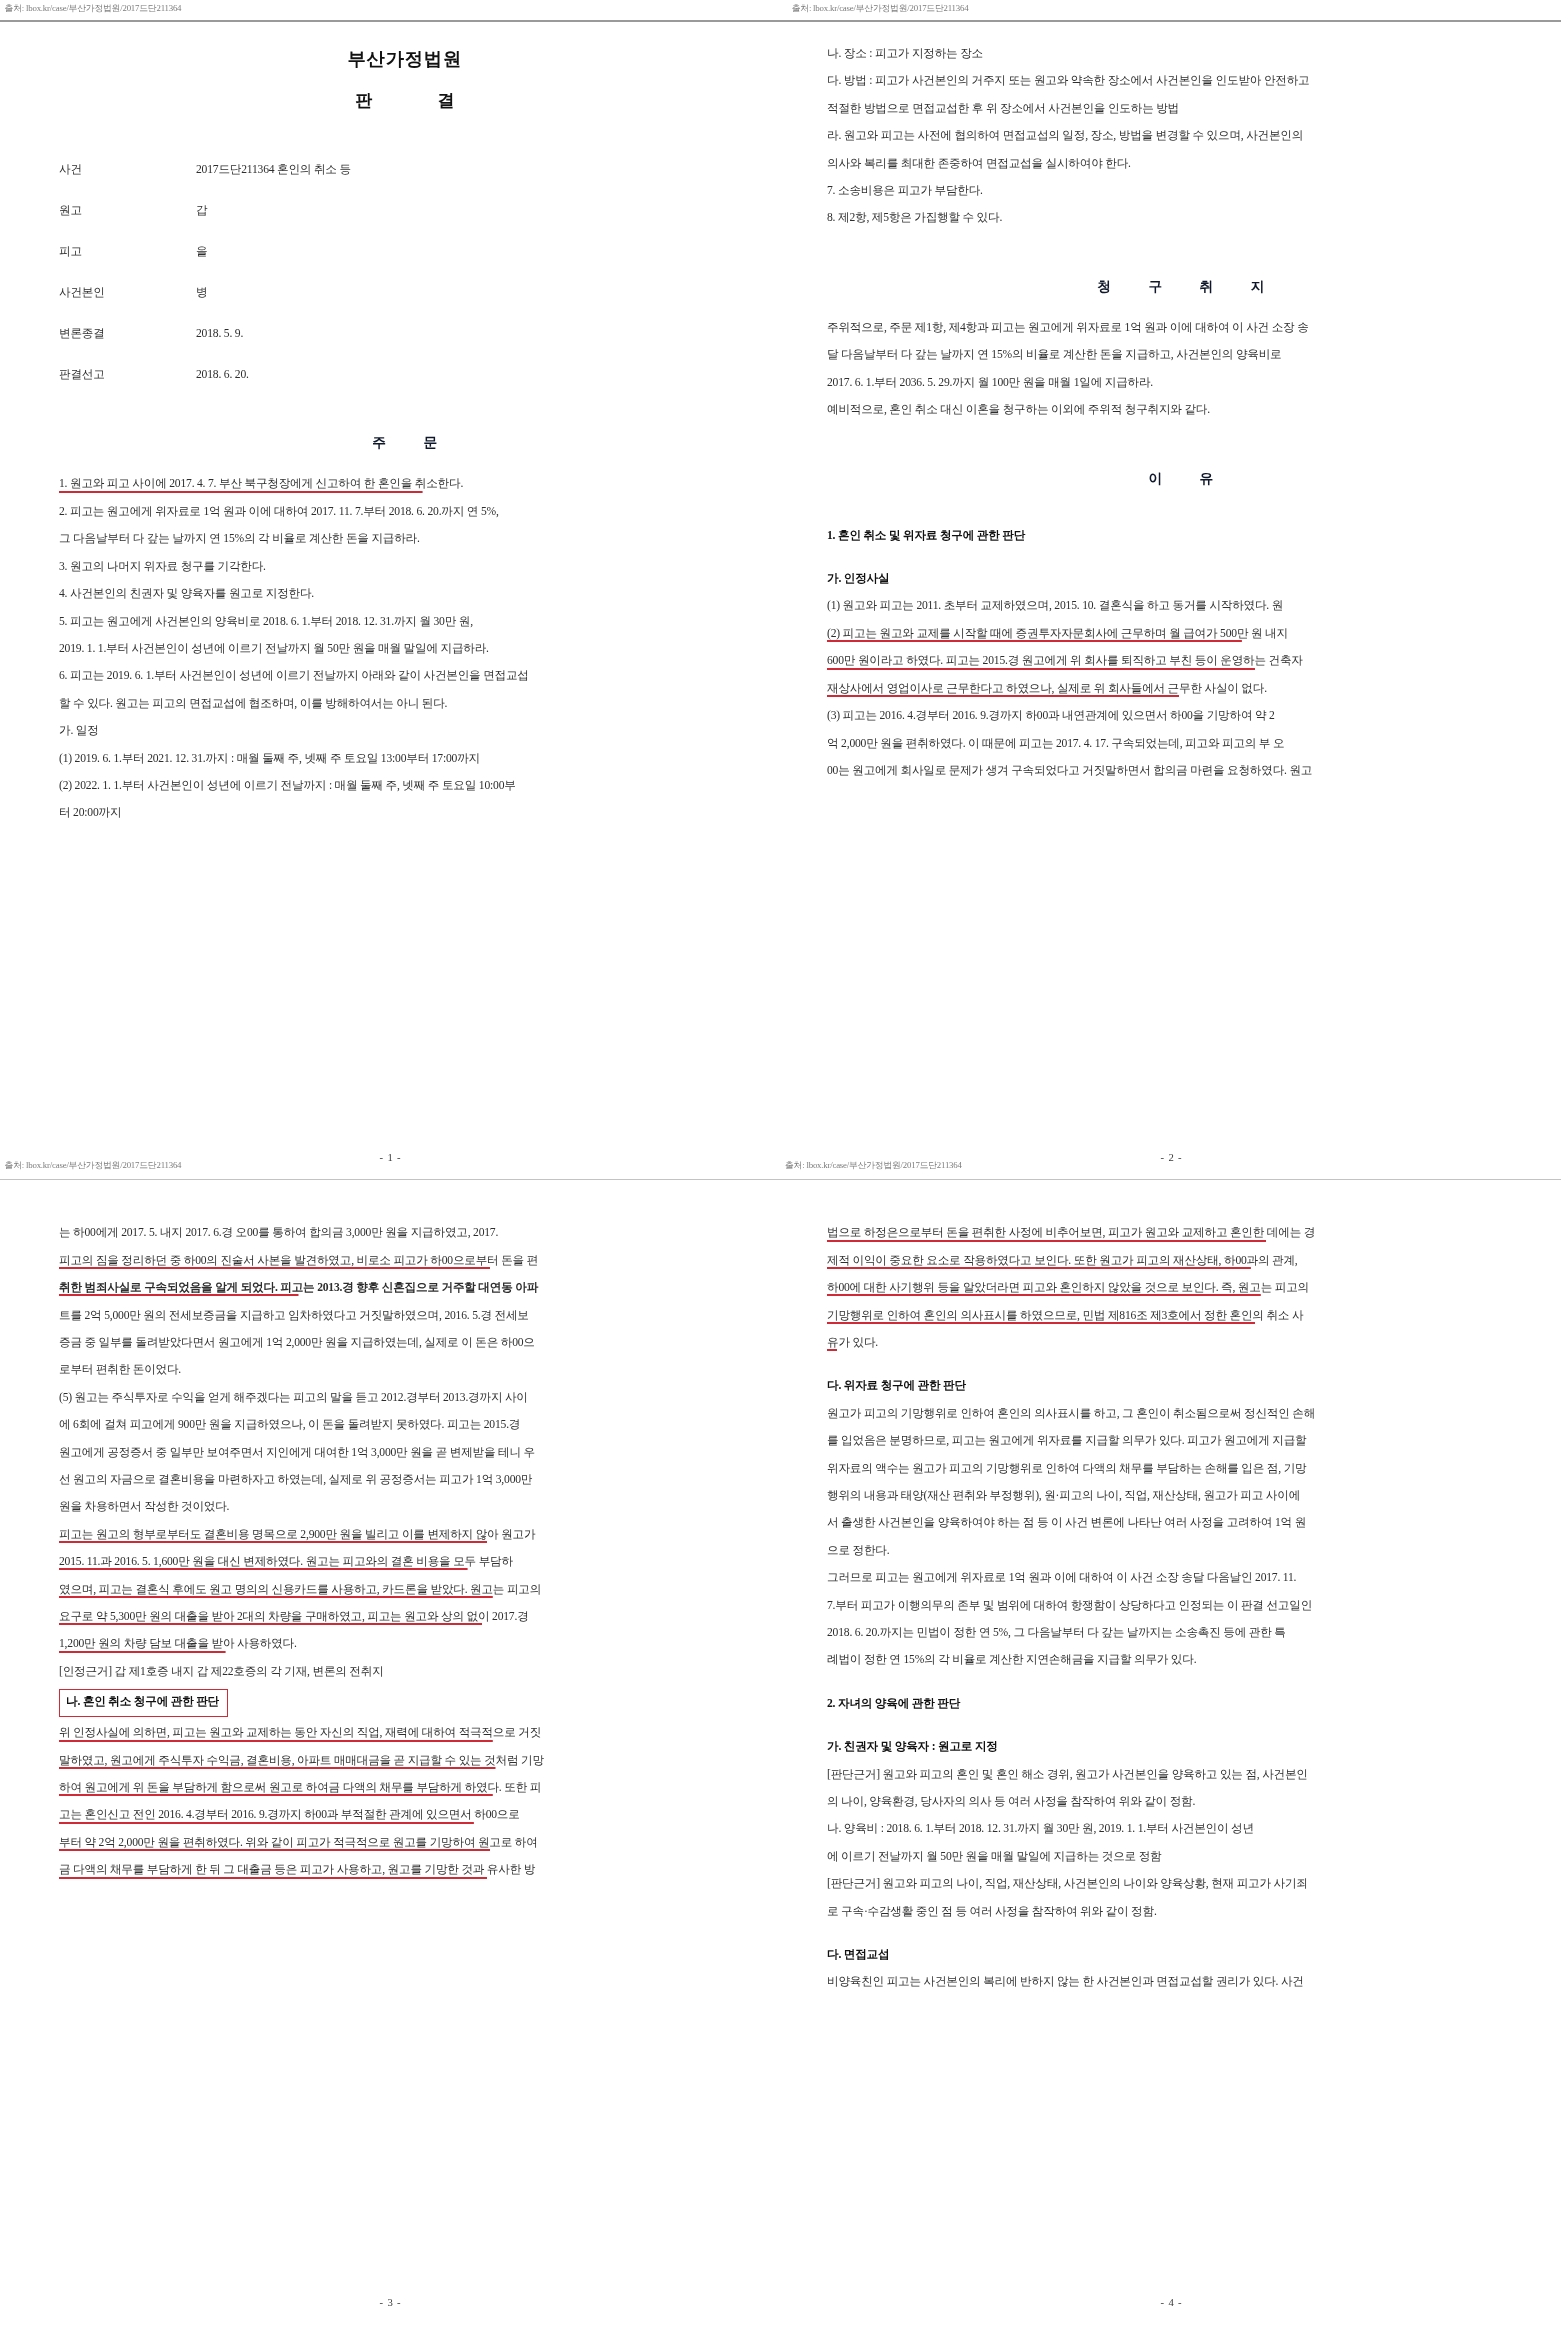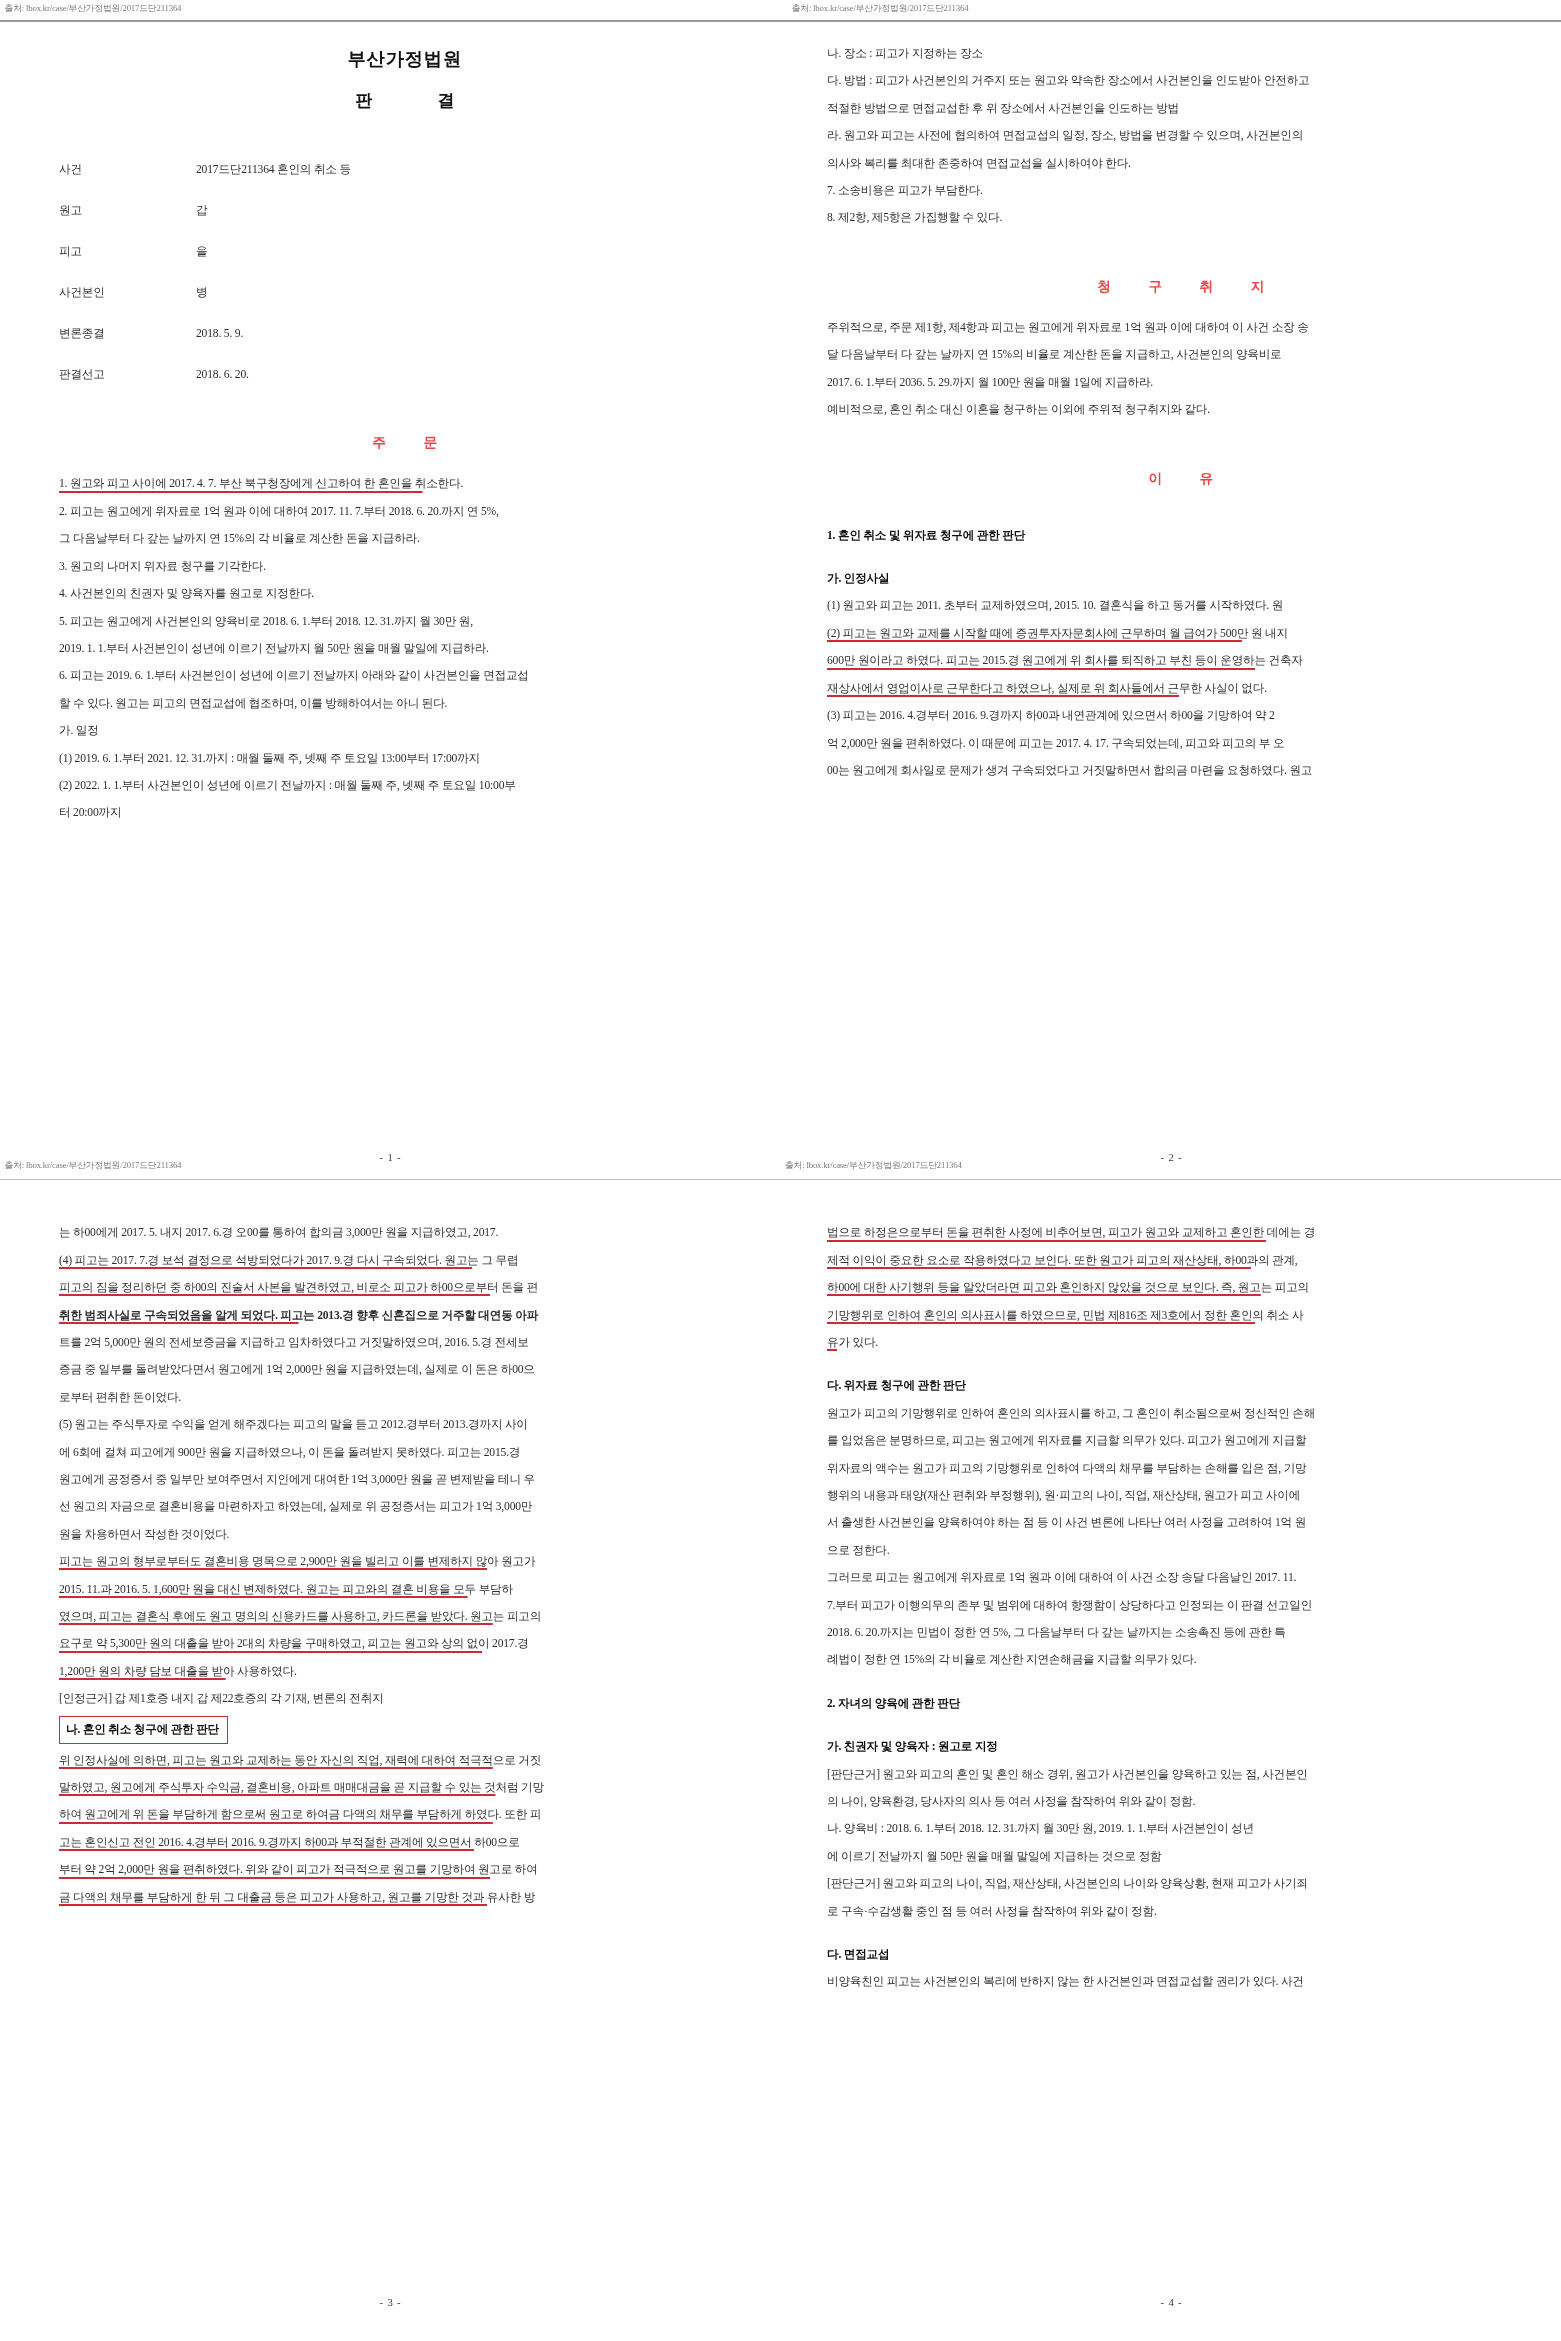--- a/index.html
+++ b/index.html
@@ -51,21 +51,21 @@
   .b{font-weight:bold;color:#111;margin-top:16px;}
   .title-court{
     font-size:18.3px;font-weight:bold;color:#111;text-align:center;
     letter-spacing:0.8px;
   }
   .title-pan{
     font-size:17px;font-weight:bold;color:#111;text-align:center;
     letter-spacing:30.5px;text-indent:30.5px;
   }
   .sec-head{
-    font-size:13.7px;font-weight:bold;color:#ef4444;text-align:center;
+    font-size:13.7px;font-weight:bold;color:#0f172a;text-align:center;
     letter-spacing:17px;text-indent:17px;
   }
 
   
   .meta{display:flex;}
   .meta .k{width:137px;flex:0 0 137px;}
   .meta .v{flex:1;}
 
   .ln{display:block;white-space:pre-wrap;}
   .gap-s{height:13.7px;}
@@ -205,21 +205,20 @@
     </div>
 
     <div class="pgnum" style="top:1151px;">- 2 -</div>
   </div>
 
   <div class="hrule thin" style="top:1179px;"></div>
 
   <div class="page p3">
     <div class="body" style="top:21.3px;">
       <div class="ln">는 하00에게 2017. 5. 내지 2017. 6.경 오00를 통하여 합의금 3,000만 원을 지급하였고, 2017.</div>
-      <div class="ln"><span class="u u90">(4) 피고는 2017. 7.경 보석 결정으로 석방되었다가 2017. 9.경 다시 구속되었다. 원고는 그 무렵</span></div>
       <div class="ln"><span class="u u90">피고의 짐을 정리하던 중 하00의 진술서 사본을 발견하였고, 비로소 피고가 하00으로부터 돈을 편</span></div>
       <div class="ln"><span class="u u50">취한 범죄사실로 구속되었음을 알게 되었다. 피고는 2013.경 향후 신혼집으로 거주할 대연동 아파</span></div>
       <div class="ln">트를 2억 5,000만 원의 전세보증금을 지급하고 임차하였다고 거짓말하였으며, 2016. 5.경 전세보</div>
       <div class="ln">증금 중 일부를 돌려받았다면서 원고에게 1억 2,000만 원을 지급하였는데, 실제로 이 돈은 하00으</div>
       <div class="ln">로부터 편취한 돈이었다.</div>
       <div class="ln">(5) 원고는 주식투자로 수익을 얻게 해주겠다는 피고의 말을 듣고 2012.경부터 2013.경까지 사이</div>
       <div class="ln">에 6회에 걸쳐 피고에게 900만 원을 지급하였으나, 이 돈을 돌려받지 못하였다. 피고는 2015.경</div>
       <div class="ln">원고에게 공정증서 중 일부만 보여주면서 지인에게 대여한 1억 3,000만 원을 곧 변제받을 테니 우</div>
       <div class="ln">선 원고의 자금으로 결혼비용을 마련하자고 하였는데, 실제로 위 공정증서는 피고가 1억 3,000만</div>
       <div class="ln">원을 차용하면서 작성한 것이었다.</div>

